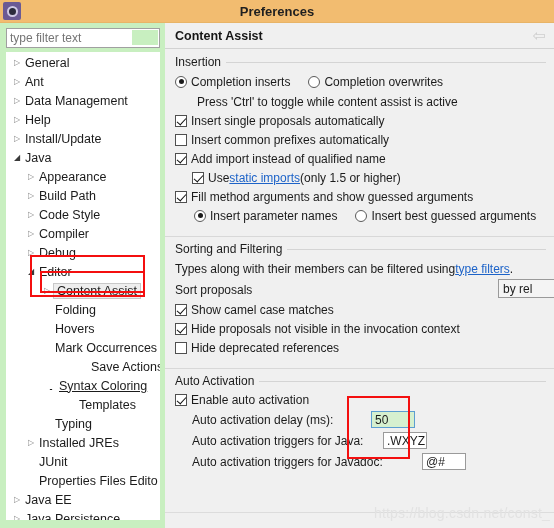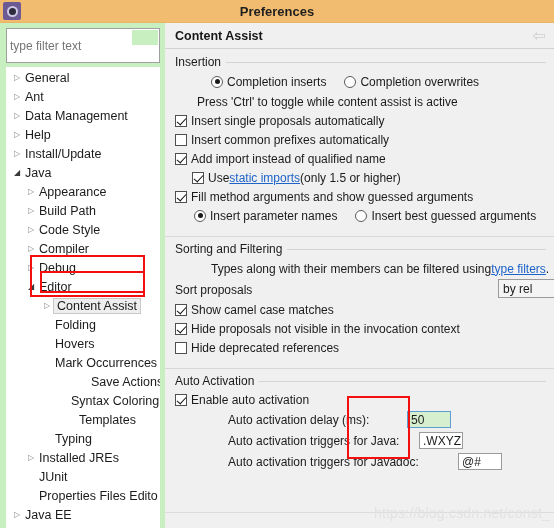--- a/index.html
+++ b/index.html
@@ -73,21 +73,21 @@
   
   .left-pane {
     position: relative;
     width: 165px;
     background: #c8efc0;
     padding: 5px 4px 0 6px;
     box-sizing: border-box;
     border-right: 1px solid #c8efc0;
   }
   .filter-box {
-    height: 35px;
+    height: 20px;
     background: #ffffff;
     border: 1px solid #a0a0a0;
     box-sizing: border-box;
     display: flex;
     align-items: center;
     position: relative;
     margin-bottom: 4px;
   }
   .filter-input {
     border: 0;
@@ -210,21 +210,21 @@
     margin: 5px 0 5px 0;
   }
 
   .row {
     display: flex;
     align-items: center;
     height: 19px;
     font-size: 12px;
     white-space: nowrap;
   }
-  .row.tall { height: 21px; margin-left: 36px; }
+  .row.tall { height: 21px; }
   .indent1 { padding-left: 17px; }
   .indent2 { padding-left: 19px; }
 
   .cb {
     width: 12px;
     height: 12px;
     min-width: 12px;
     border: 1px solid #4f4f4f;
     background: #ffffff;
     box-sizing: border-box;
@@ -418,21 +418,21 @@
             <span class="tree-label">Hovers</span>
           </div>
           <div class="tree-item" style="padding-left: 34px;">
             <span class="tw none">&nbsp;</span>
             <span class="tree-label">Mark Occurrences</span>
           </div>
           <div class="tree-item" style="padding-left: 34px; gap: 36px;">
             <span class="tw none">&nbsp;</span>
             <span class="tree-label">Save Actions</span>
           </div>
-          <div class="tree-item" style="padding-left: 50px;">
+          <div class="tree-item" style="padding-left: 38px; text-decoration: underline;">
             <span class="tw none">&nbsp;</span>
             <span class="tree-label">Syntax Coloring</span>
           </div>
           <div class="tree-item" style="padding-left: 34px; margin-left: 24px;">
             <span class="tw none">&nbsp;</span>
             <span class="tree-label">Templates</span>
           </div>
           <div class="tree-item" style="padding-left: 34px;">
             <span class="tw none">&nbsp;</span>
             <span class="tree-label">Typing</span>

